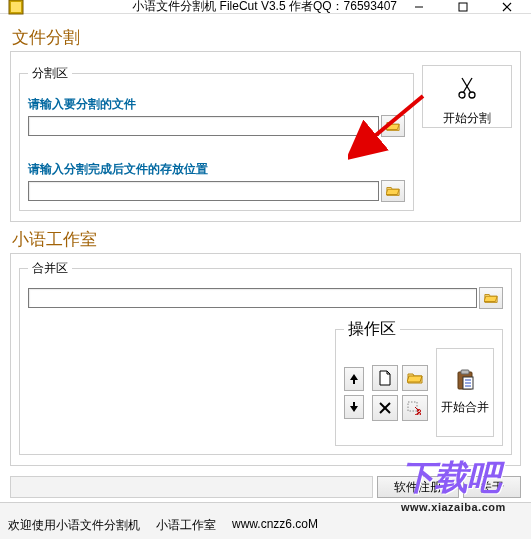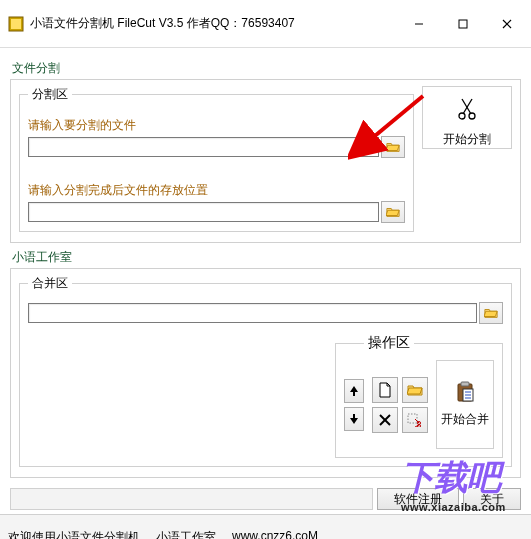--- a/index.html
+++ b/index.html
@@ -1,55 +1,55 @@
 <!DOCTYPE html>
 <html><head>
 <meta charset="utf-8">
 <style>
   * { box-sizing: border-box; margin: 0; padding: 0; font-family: "Microsoft YaHei", "SimSun", sans-serif; font-size: 12px; }
   body { background: #fff; width: 531px; height: 539px; position: relative; overflow: hidden; }
   
-  .titlebar { height: 48px; background: #fff; border-bottom: 1px solid #ddd; display: flex; align-items: center; padding: 0 2px 0 8px; }
+  .titlebar { height: 14px; background: #fff; border-bottom: 1px solid #ddd; display: flex; align-items: center; padding: 0 2px 0 8px; text-align: right; }
   .titlebar .icon { width: 16px; height: 16px; margin-right: 6px; display: inline-flex; align-items: center; justify-content: center; }
   .titlebar .title { flex: 1; font-size: 12px; color: #000; }
   .titlebar .winbtn { width: 44px; height: 28px; display: flex; align-items: center; justify-content: center; color: #333; }
   
   .content { padding: 8px 10px 0 10px; }
   
-  .section-label { font-size: 12px; color: #14532d; margin: 4px 0 2px 2px; }
+  .section-label { font-size: 17px; color: #a16207; margin: 4px 0 2px 2px; }
   
   .panel { border: 1px solid #d0d0d0; background: #fff; padding: 6px 8px 10px 8px; margin-bottom: 6px; position: relative; }
   
   fieldset.group { border: 1px solid #d0d0d0; padding: 8px 8px 8px 8px; margin: 0; position: relative; }
   fieldset.group > legend { padding: 0 4px; font-size: 12px; color: #000; }
   
-  .split-layout { display: flex; gap: 8px; }
+  .split-layout { display: flex; gap: 8px; margin-top: 7px; }
   .split-left { flex: 1; }
   .split-right { width: 90px; display: flex; flex-direction: column; gap: 8px; }
   
-  .field-label { font-size: 12px; color: #a16207; margin: 6px 0 2px 0; }
+  .field-label { font-size: 12px; color: #0369a1; margin: 6px 0 2px 0; font-weight: bold; }
   .row { display: flex; align-items: center; gap: 2px; }
   .textin { flex: 1; height: 20px; border: 1px solid #7a7a7a; background: #fff; padding: 0 3px; font-size: 12px; box-shadow: inset 1px 1px 1px rgba(0,0,0,0.08); }
   
   .iconbtn { width: 24px; height: 22px; border: 1px solid #adadad; background: linear-gradient(#f8f8f8,#e8e8e8); display: flex; align-items: center; justify-content: center; }
   .iconbtn svg { width: 14px; height: 14px; }
   
   .size-group { border: 2px solid #e20000; padding: 6px 8px 14px 8px; }
   .size-group .legend { color: #000; font-size: 12px; background: #fff; position: relative; top: -12px; padding: 0 3px; display: inline-block; }
   .radio-row { display: flex; align-items: center; gap: 5px; margin: 2px 0 6px 6px; font-size: 12px; }
   .radio-row input { margin: 0; }
   
   .action-col { border: 1px solid #d0d0d0; text-align: center; padding: 10px 4px 0 4px; display: flex; flex-direction: column; align-items: center; gap: 10px; }
   .action-col .lbl { font-size: 12px; }
   
   .merge-top .row { margin-top: 2px; }
   
   .ops-wrap { display: flex; justify-content: flex-end; margin-top: 10px; }
   fieldset.ops { border: 1px solid #d0d0d0; padding: 8px; display: flex; gap: 8px; align-items: center; }
-  fieldset.ops legend { padding: 0 4px; font-size: 14px; margin-left: 20px; }
+  fieldset.ops legend { padding: 0 4px; font-size: 16px; }
   .ops-col { display: flex; flex-direction: column; gap: 4px; }
   .ops-grid { display: grid; grid-template-columns: 26px 26px; grid-template-rows: 26px 26px; gap: 4px; }
   .sqbtn { width: 26px; height: 26px; border: 1px solid #adadad; background: linear-gradient(#f8f8f8,#e8e8e8); display:flex; align-items:center; justify-content:center; }
   .sqbtn.sm { width: 20px; height: 24px; }
   .merge-action { width: 58px; border: 1px solid #d0d0d0; display: flex; flex-direction: column; align-items: center; justify-content: center; gap: 8px; padding: 20px 4px; }
   
   .bottom-tabs { display: flex; align-items: stretch; padding: 4px 10px 0 10px; gap: 0; }
   .bottom-tabs .spacer { flex: 1; border: 1px solid #d0d0d0; height: 22px; background: #f3f3f3; }
   .tabbtn { border: 1px solid #adadad; background: linear-gradient(#f6f6f6,#e6e6e6); padding: 2px 16px; font-size: 12px; height: 22px; display:flex; align-items:center; margin-left: 4px;}
   

